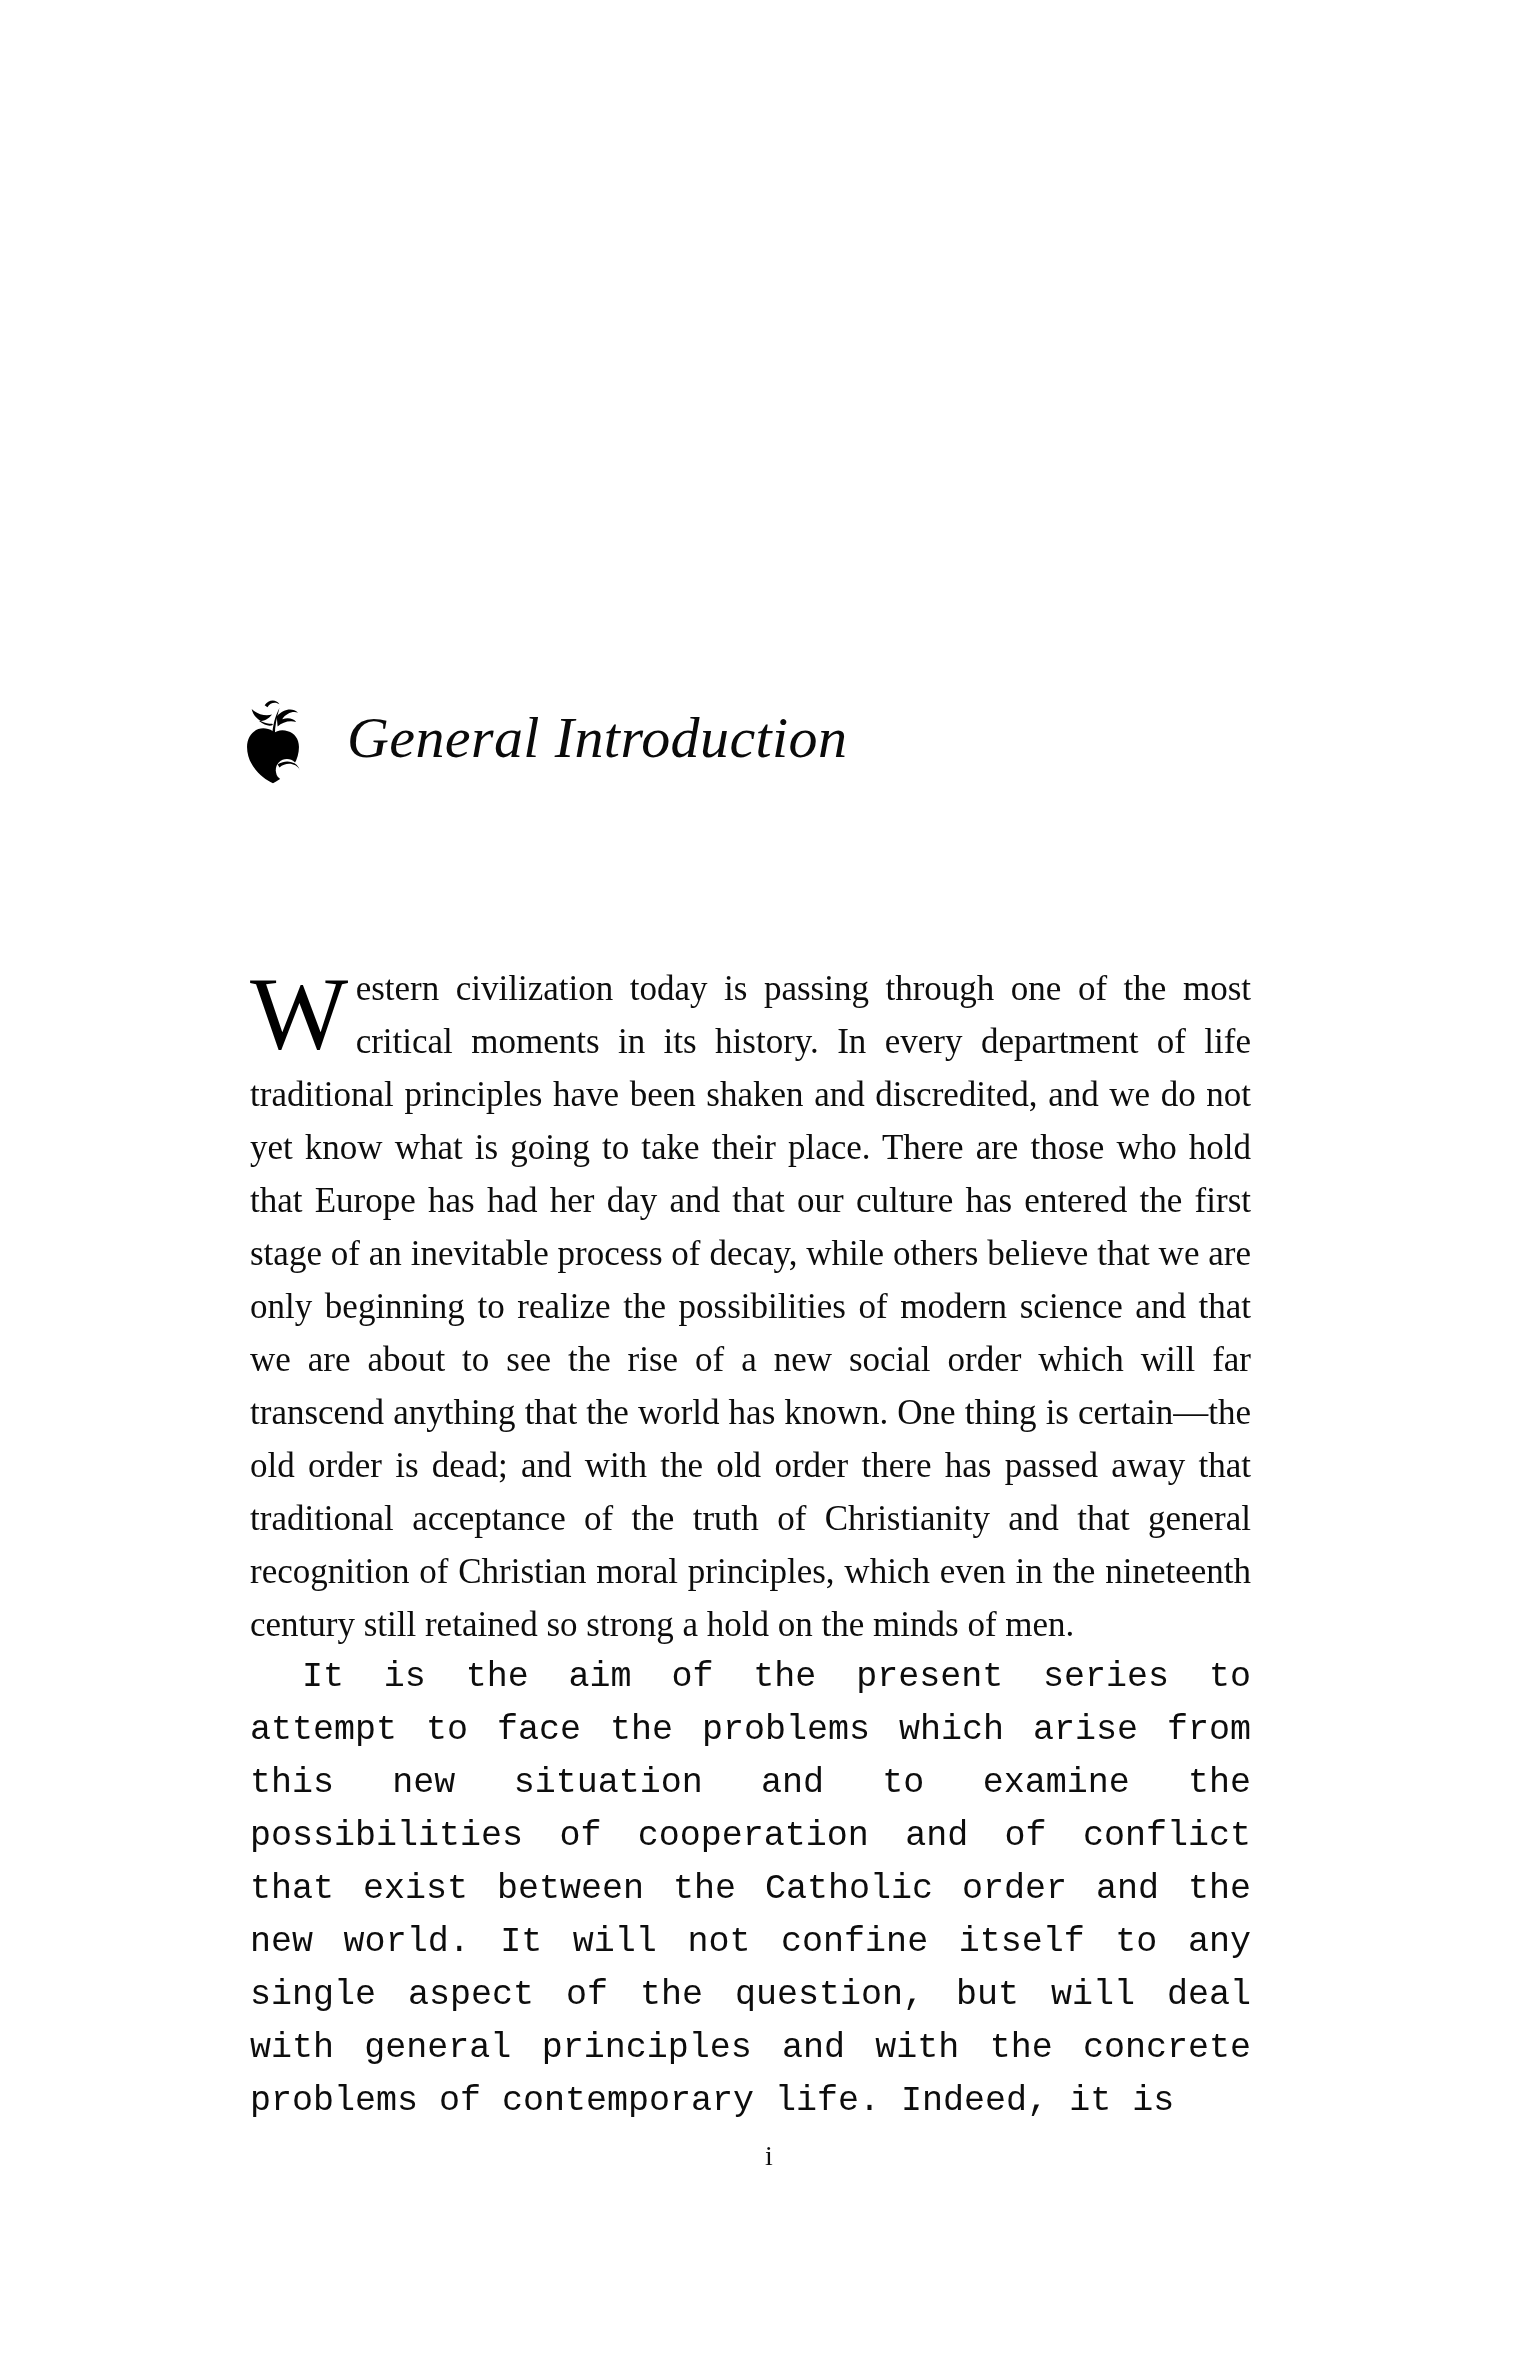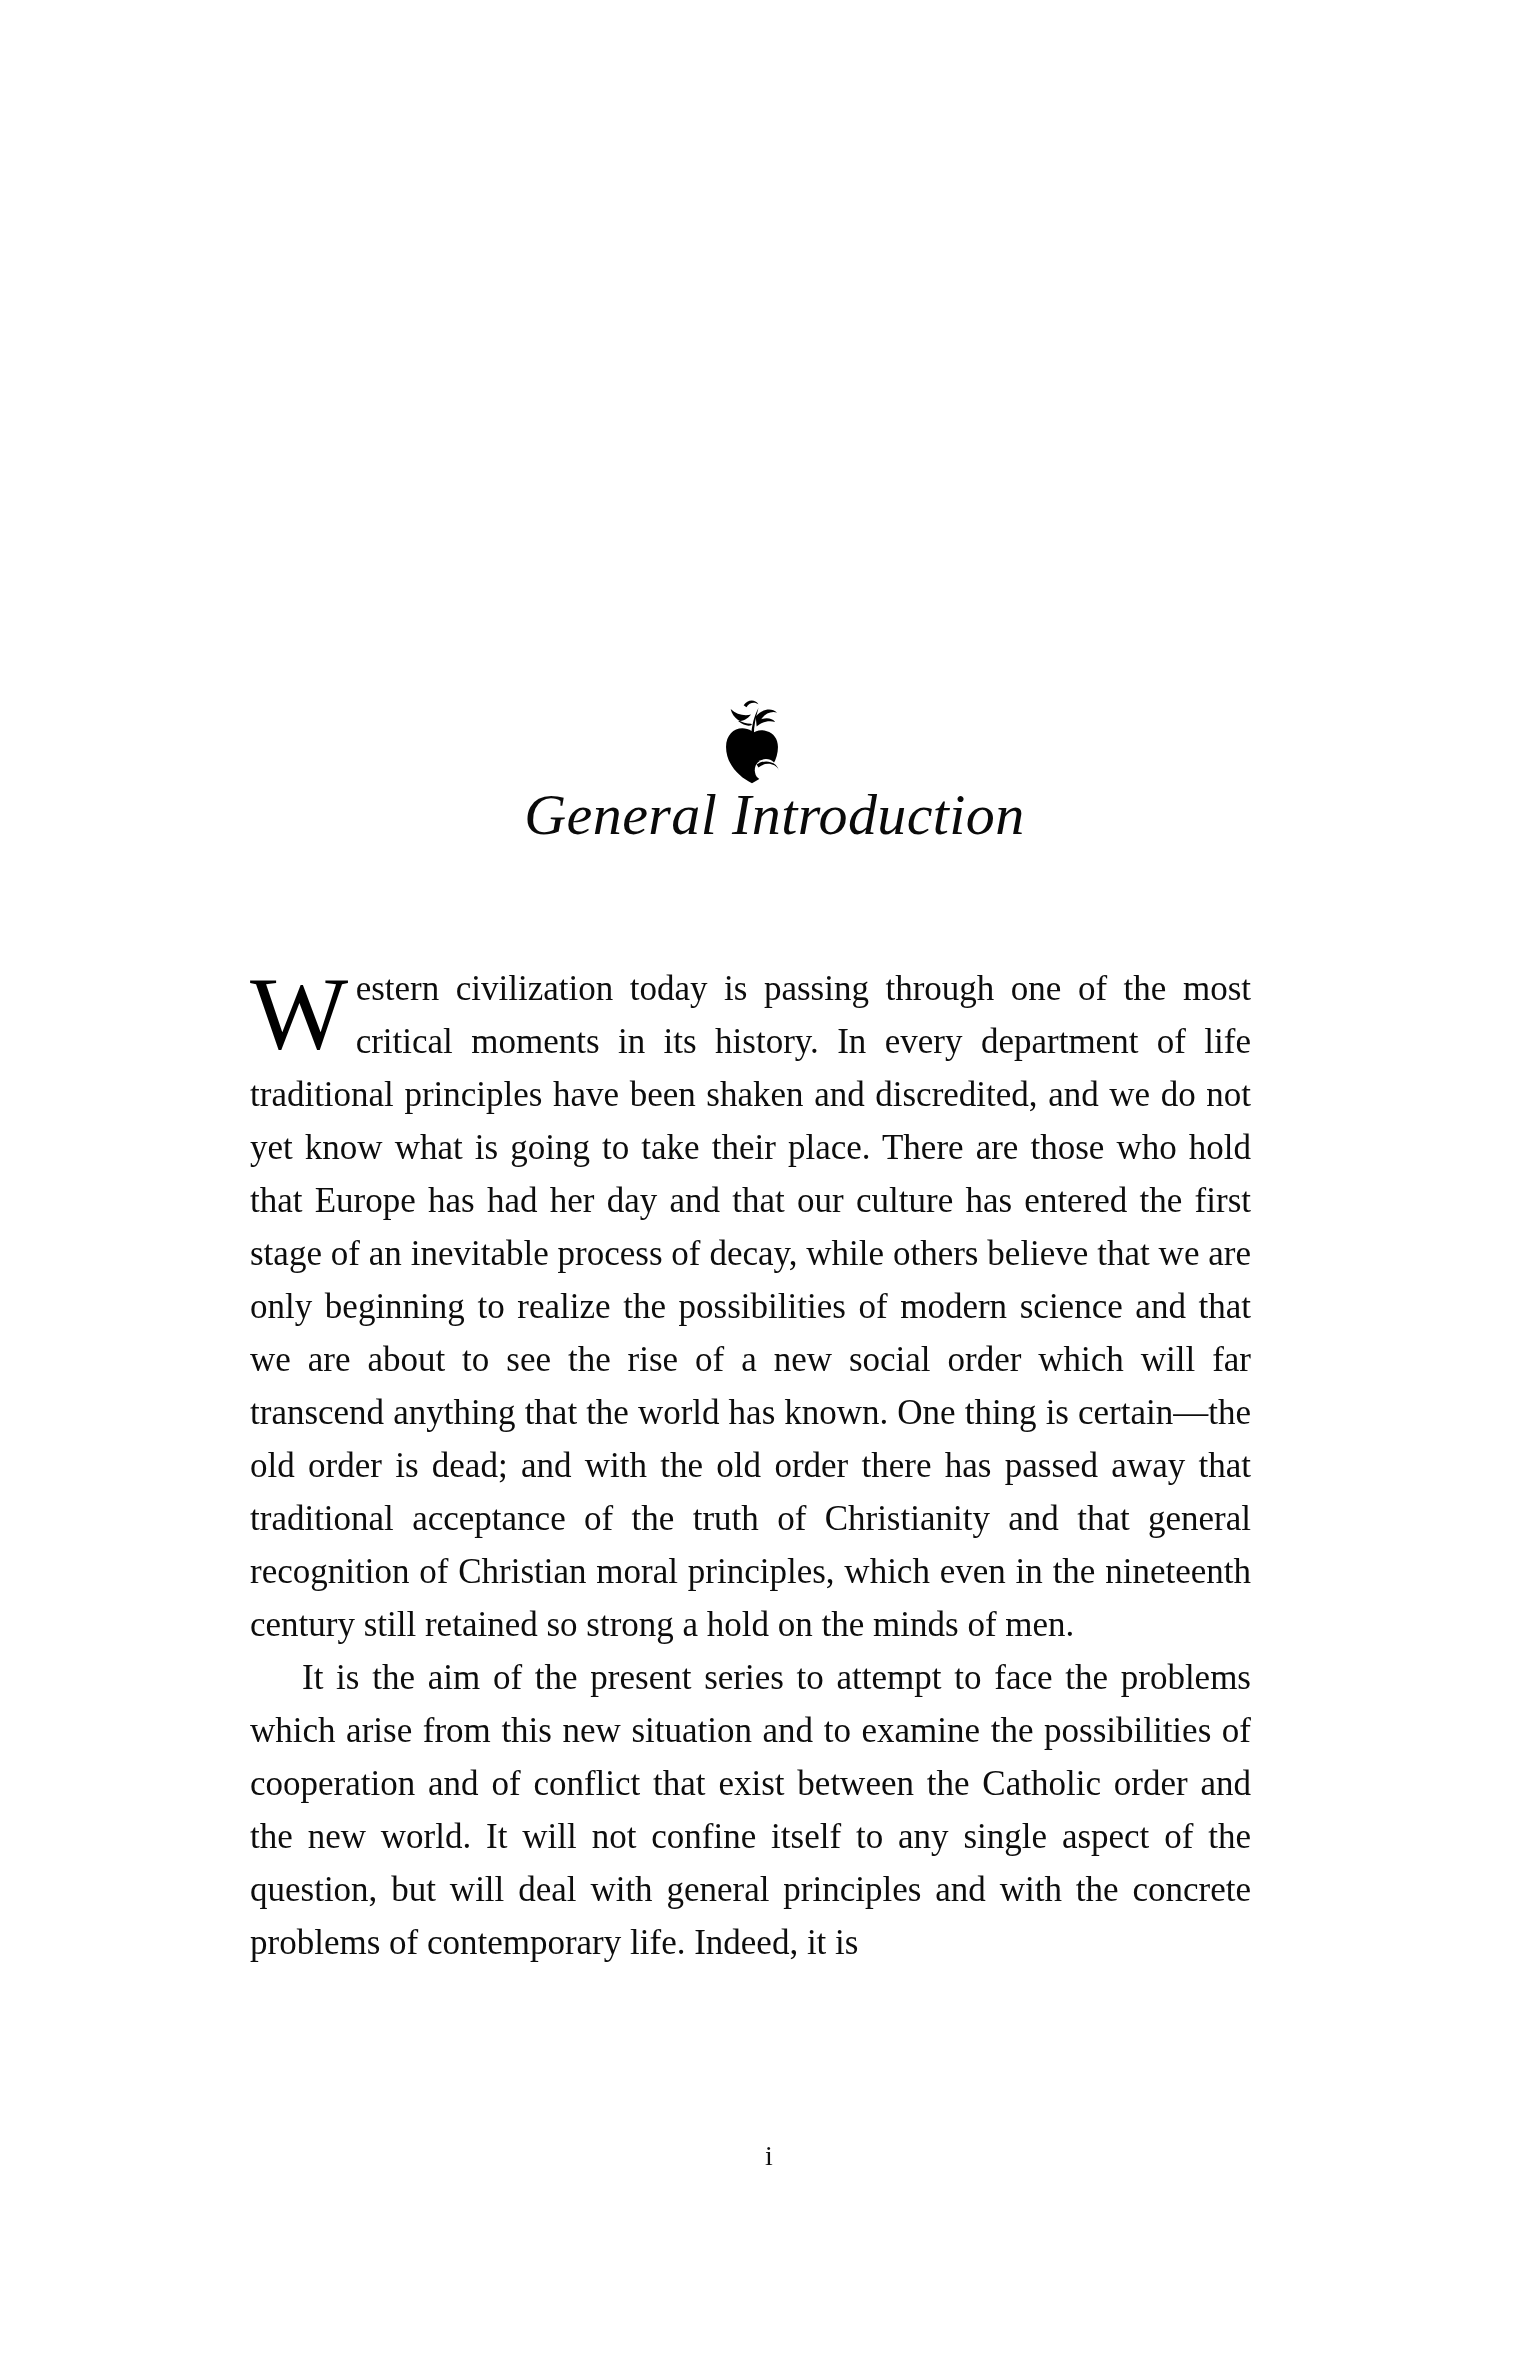--- a/index.html
+++ b/index.html
@@ -19,21 +19,20 @@
 
   
   .chapter-head {
     position: absolute;
     left: 244px;
     top: 692px;
     width: 1016px;
     display: flex;
     align-items: center;
     gap: 0px;
-    flex-direction: column;
   }
   .fleuron {
     width: 58px;
     height: 89px;
     flex: 0 0 58px;
     display: block;
     margin-top: 3.7px;
   }
   .fleuron svg { display: block; }
   .chapter-title {
@@ -55,21 +54,21 @@
   }
   .para {
     font-size: 35px;
     line-height: 53px;
     text-align: justify;
     text-justify: inter-word;
     margin: 0;
     color: #0d0d0d;
     hyphens: manual;
   }
-  .para + .para { text-indent: 52px; }
+  .para + .para { text-indent: 52px; font-family: Liberation Mono, monospace; }
 
   
   .dropcap {
     float: left;
     font-size: 104px;
     line-height: 86px;
     padding: 7.5px 5.6px 0 0;
     margin: 0 1.9px 0 0;
     font-weight: normal;
     color: #000;

